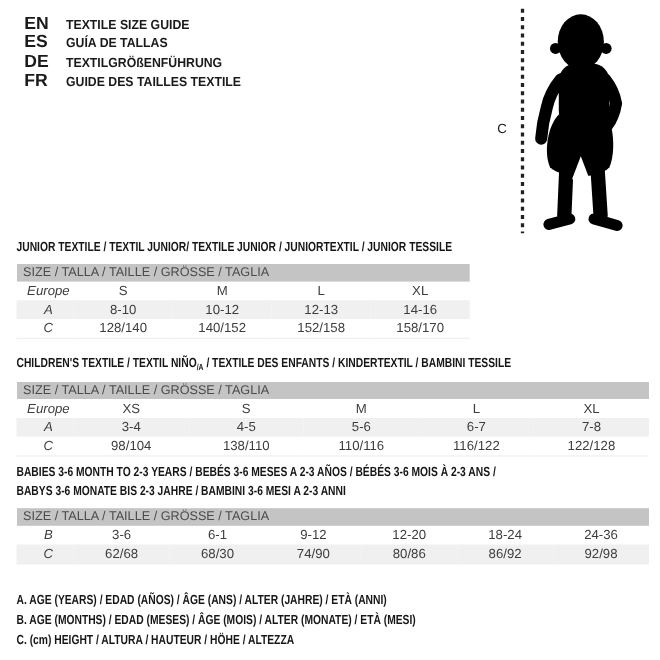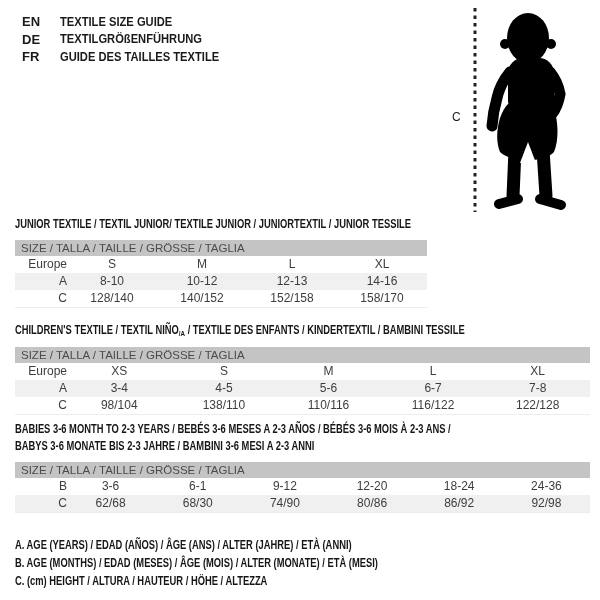--- a/index.html
+++ b/index.html
@@ -3,52 +3,56 @@
 <meta charset="utf-8">
 <style>
   html,body{margin:0;padding:0;background:#fff;}
   .canvas{
     position:relative;width:600px;height:600px;background:#ffffff;
     font-family:"Liberation Sans",sans-serif;overflow:hidden;color:#1a1a1a;
   }
   
   .langs{position:absolute;left:22px;top:13px;}
   .lang-row{display:flex;height:17.5px;align-items:center;}
-  .lang-code{width:38px;font-size:13px;font-weight:bold;color:#1a1a1a;}
+  .lang-code{width:38px;font-size:16px;font-weight:bold;color:#1a1a1a;}
   .lang-text{font-size:12px;font-weight:bold;color:#1a1a1a;white-space:nowrap;
              transform:scaleX(0.93);transform-origin:0 50%;}
   
   .figure-svg{position:absolute;left:440px;top:0;}
   
   .sec-title{position:absolute;font-size:12px;font-weight:bold;color:#161616;
              white-space:nowrap;transform:scaleX(0.78);transform-origin:0 0;line-height:17px;}
   .t-sub{font-size:8px;position:relative;top:2px;}
   
   .size-table{position:absolute;border-collapse:collapse;table-layout:fixed;
               font-size:12px;color:#3d3d3d;}
   .size-table th{background:#c4c4c4;height:16px;font-weight:normal;text-align:left;
                  padding:0 0 0 6px;font-size:11.5px;color:#4b4b4b;white-space:nowrap;
                  overflow:hidden;}
   .size-table td{height:17px;text-align:center;padding:0;line-height:17px;white-space:nowrap;}
-  .size-table td.lbl{text-align:right;padding-left:6px;}
+  .size-table td.lbl{text-align:center;padding-left:6px;font-style:italic;}
   .size-table tbody tr:nth-child(2){background:#f0f0f0;}
   .size-table tbody tr:last-child td{border-bottom:1px solid #ededed;}
   
   .legend{position:absolute;left:15px;top:536px;transform:scaleX(0.78);transform-origin:0 0;}
   .legend-line{font-size:12px;font-weight:bold;color:#161616;line-height:18px;white-space:nowrap;}
 </style>
 </head>
 <body>
 
 <div class="canvas">
 
   <div class="langs">
     <div class="lang-row">
       <span class="lang-code">EN</span>
       <span class="lang-text">TEXTILE SIZE GUIDE</span>
+    </div>
+    <div class="lang-row">
+      <span class="lang-code">ES</span>
+      <span class="lang-text">GUÍA DE TALLAS</span>
     </div>
     <div class="lang-row">
       <span class="lang-code">DE</span>
       <span class="lang-text">TEXTILGRÖßENFÜHRUNG</span>
     </div>
     <div class="lang-row">
       <span class="lang-code">FR</span>
       <span class="lang-text">GUIDE DES TAILLES TEXTILE</span>
     </div>
   </div>

